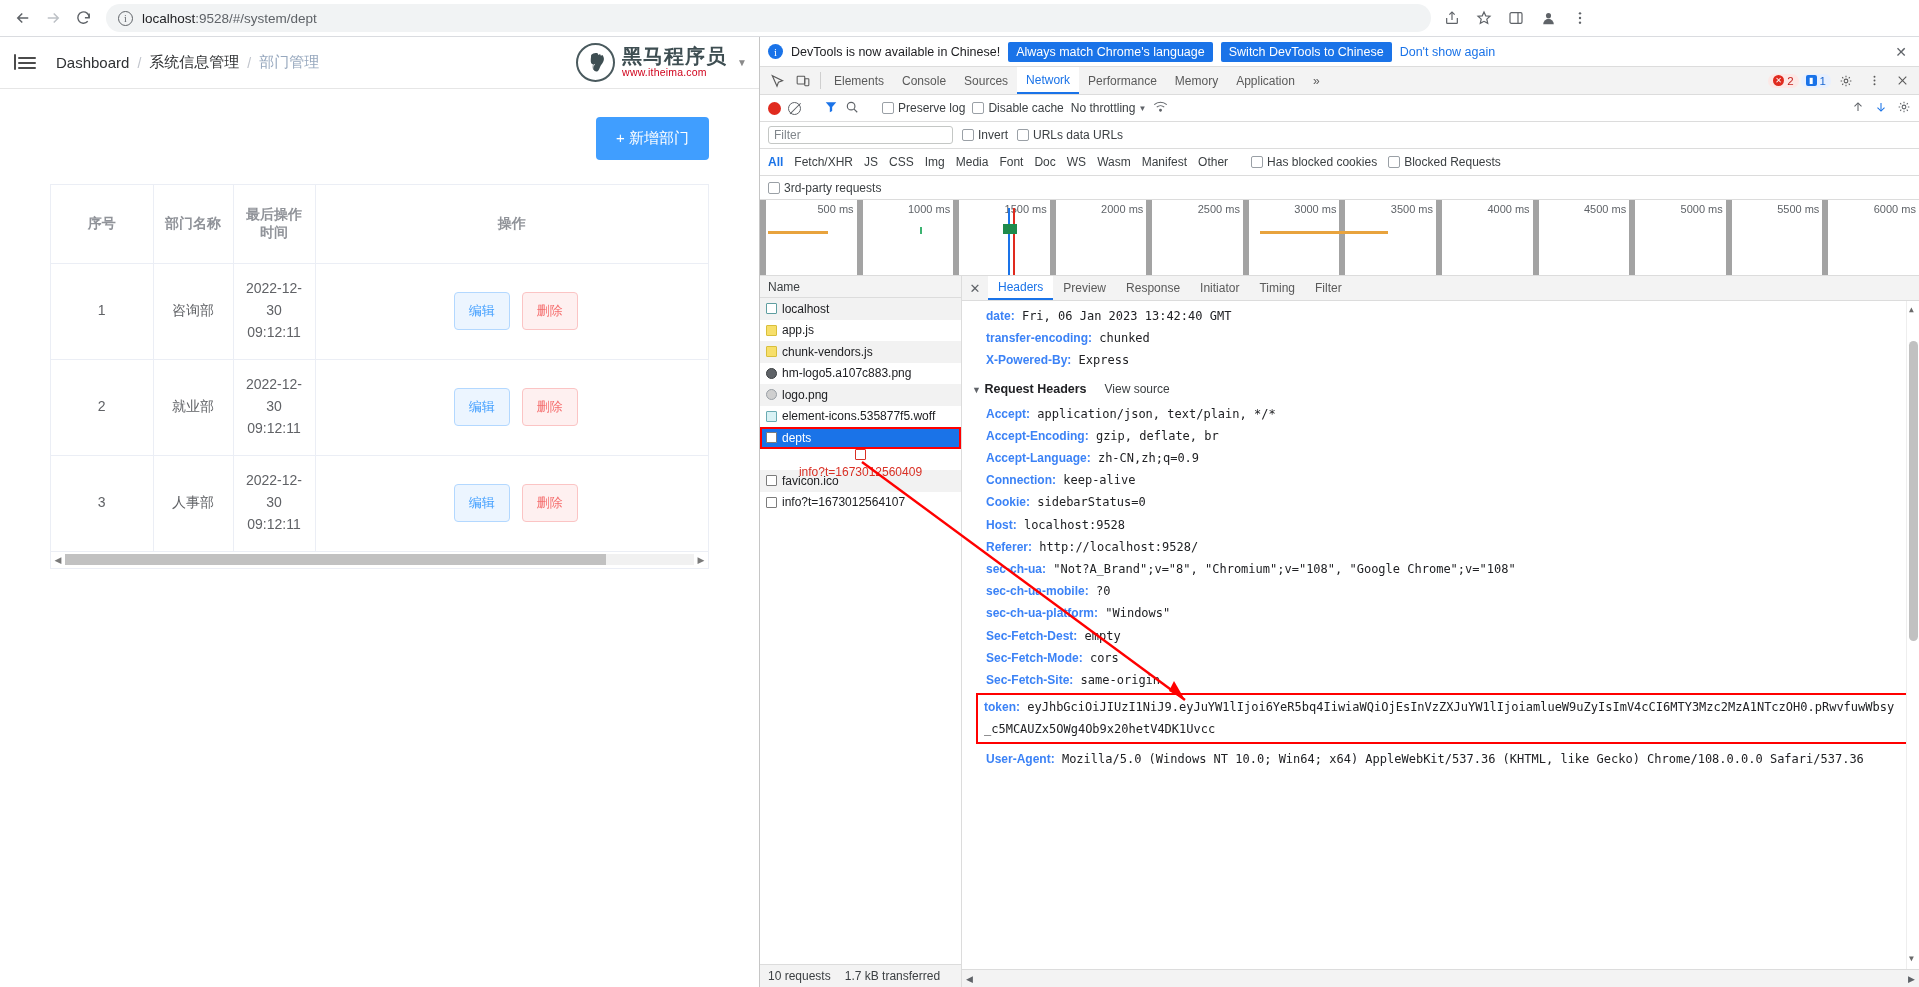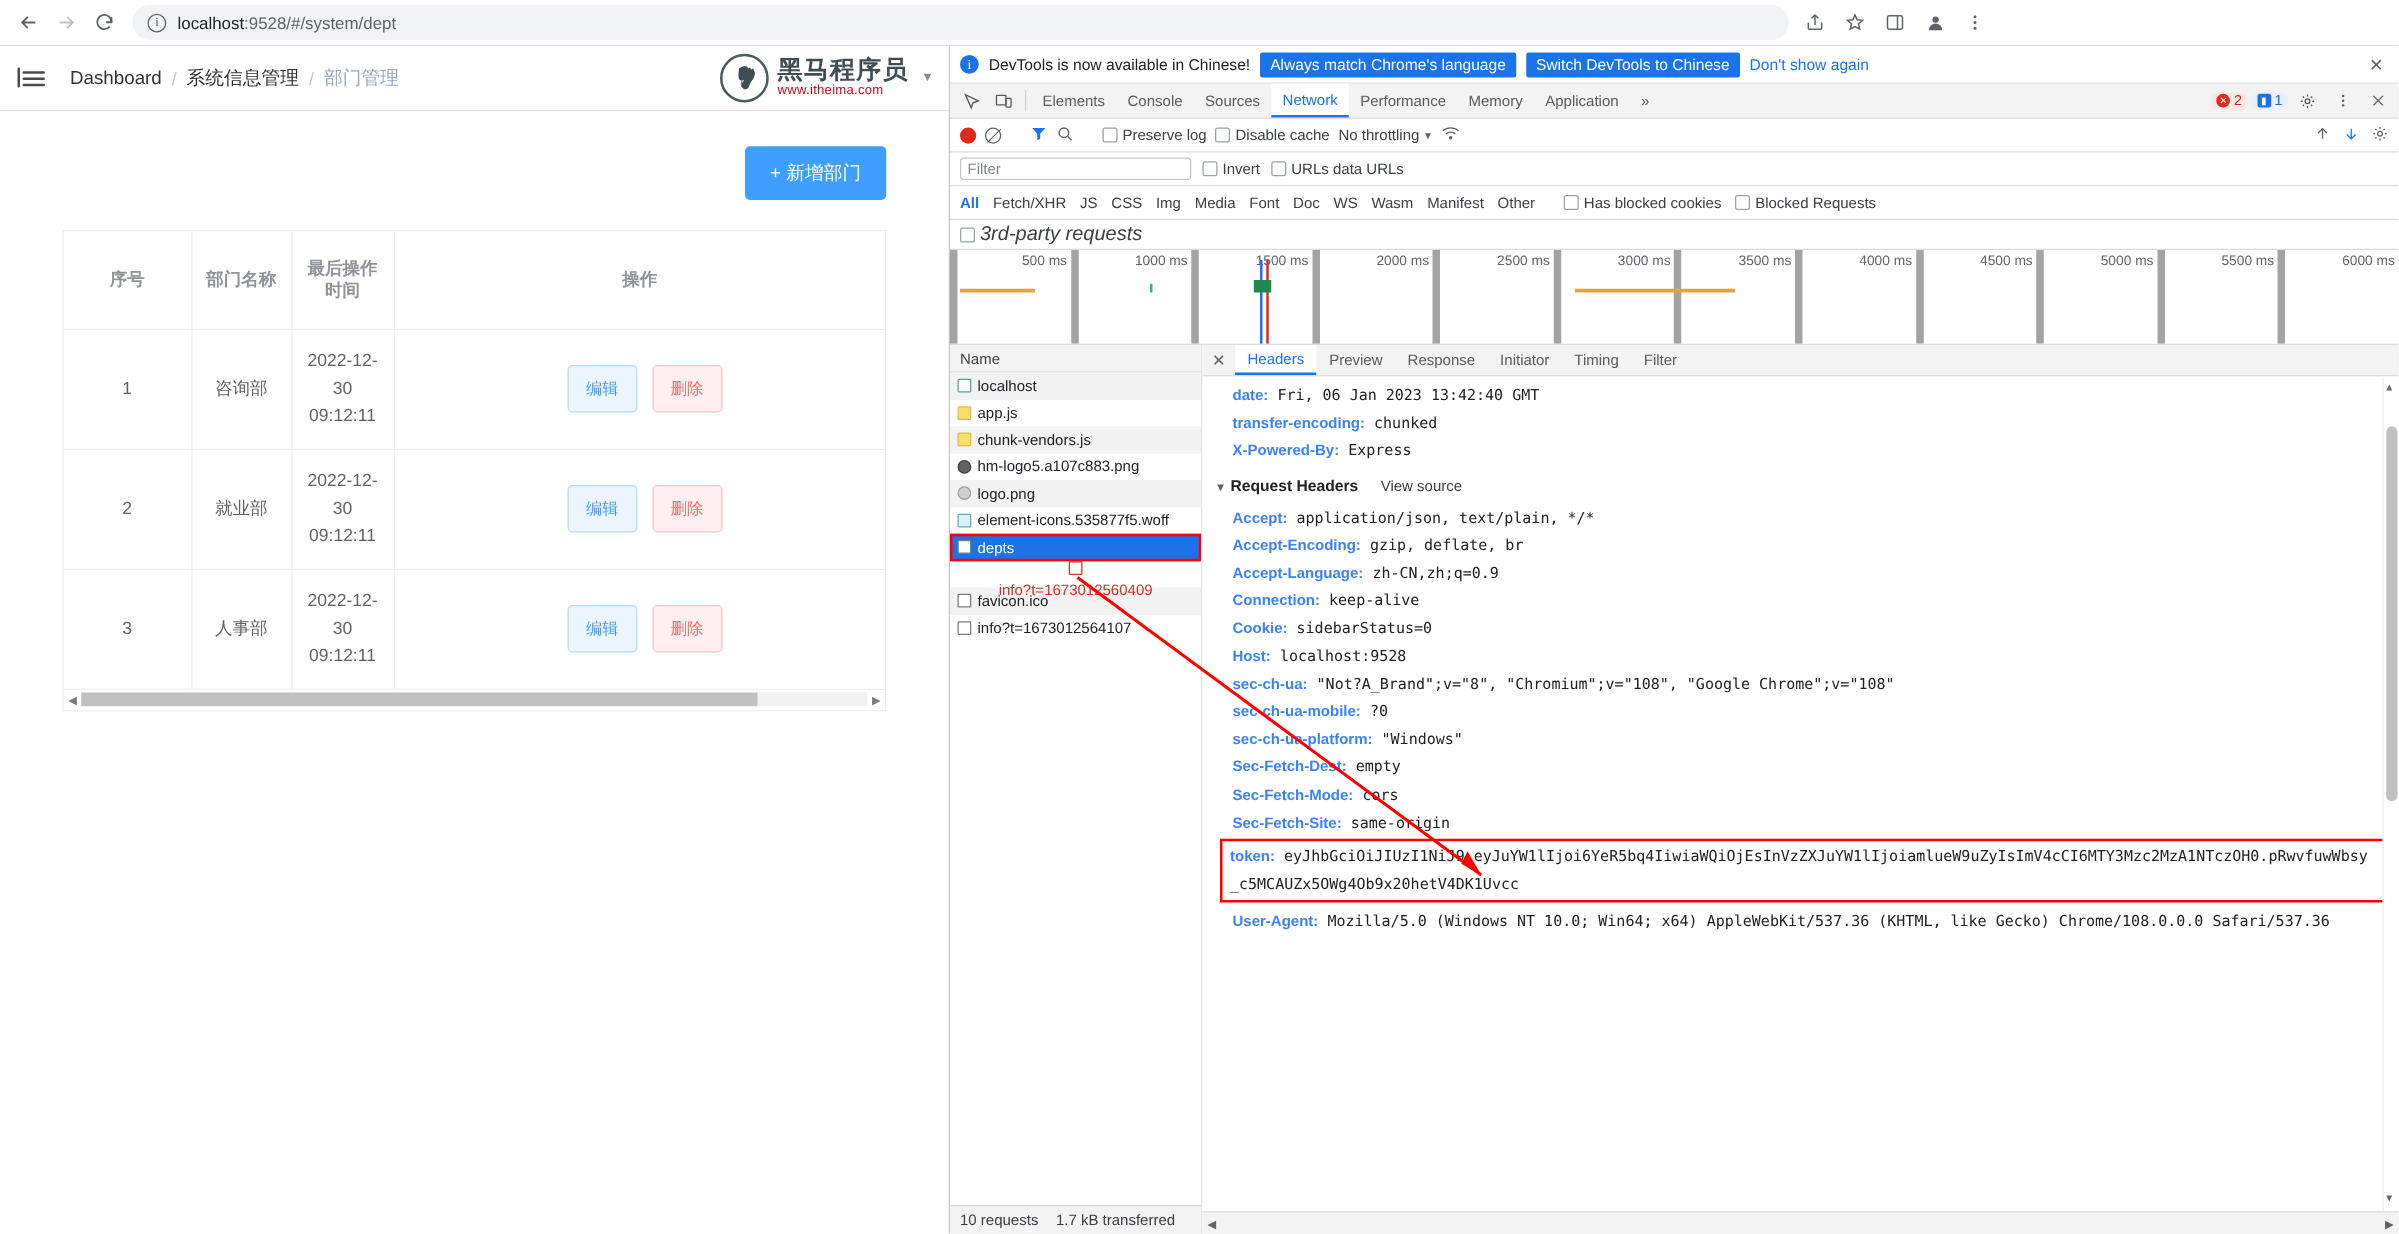--- a/index.html
+++ b/index.html
@@ -203,21 +203,21 @@
 
   .dt-typebar {
     height:27px; flex:0 0 27px; display:flex; align-items:center; gap:11px;
     padding:0 8px; border-bottom:1px solid #dcdcdc; font-size:12px; color:#3c4043;
   }
   .type-chip { cursor:pointer; white-space:nowrap; }
   .type-chip.active { color:#1a73e8; font-weight:bold; }
 
   .dt-thirdparty {
     height:24px; flex:0 0 24px; display:flex; align-items:center;
-    padding:0 8px; border-bottom:1px solid #dcdcdc; font-size:16px; color:#3c4043;font-style:italic;
+    padding:0 8px; border-bottom:1px solid #dcdcdc; font-size:12px; color:#3c4043;
   }
 
   .overview {
     height:76px; flex:0 0 76px; border-bottom:1px solid #dcdcdc;
     position:relative; background:#fff; overflow:hidden;
   }
   .ov-ticks { display:flex; height:100%; position:relative; }
   .ov-tick {
     flex:1 1 0; border-left:6px solid #a3a3a3; position:relative;
     font-size:11px; color:#5f6368; padding-top:3px; text-align:right;
@@ -744,20 +744,24 @@
           </div>
           <div class="h-row">
             <span class="h-key">Cookie:</span>
             <span class="h-val">sidebarStatus=0</span>
           </div>
           <div class="h-row">
             <span class="h-key">Host:</span>
             <span class="h-val">localhost:9528</span>
           </div>
           <div class="h-row">
+            <span class="h-key">Referer:</span>
+            <span class="h-val">http://localhost:9528/</span>
+          </div>
+          <div class="h-row">
             <span class="h-key">sec-ch-ua:</span>
             <span class="h-val">"Not?A_Brand";v="8", "Chromium";v="108", "Google Chrome";v="108"</span>
           </div>
           <div class="h-row">
             <span class="h-key">sec-ch-ua-mobile:</span>
             <span class="h-val">?0</span>
           </div>
           <div class="h-row">
             <span class="h-key">sec-ch-ua-platform:</span>
             <span class="h-val">"Windows"</span>

